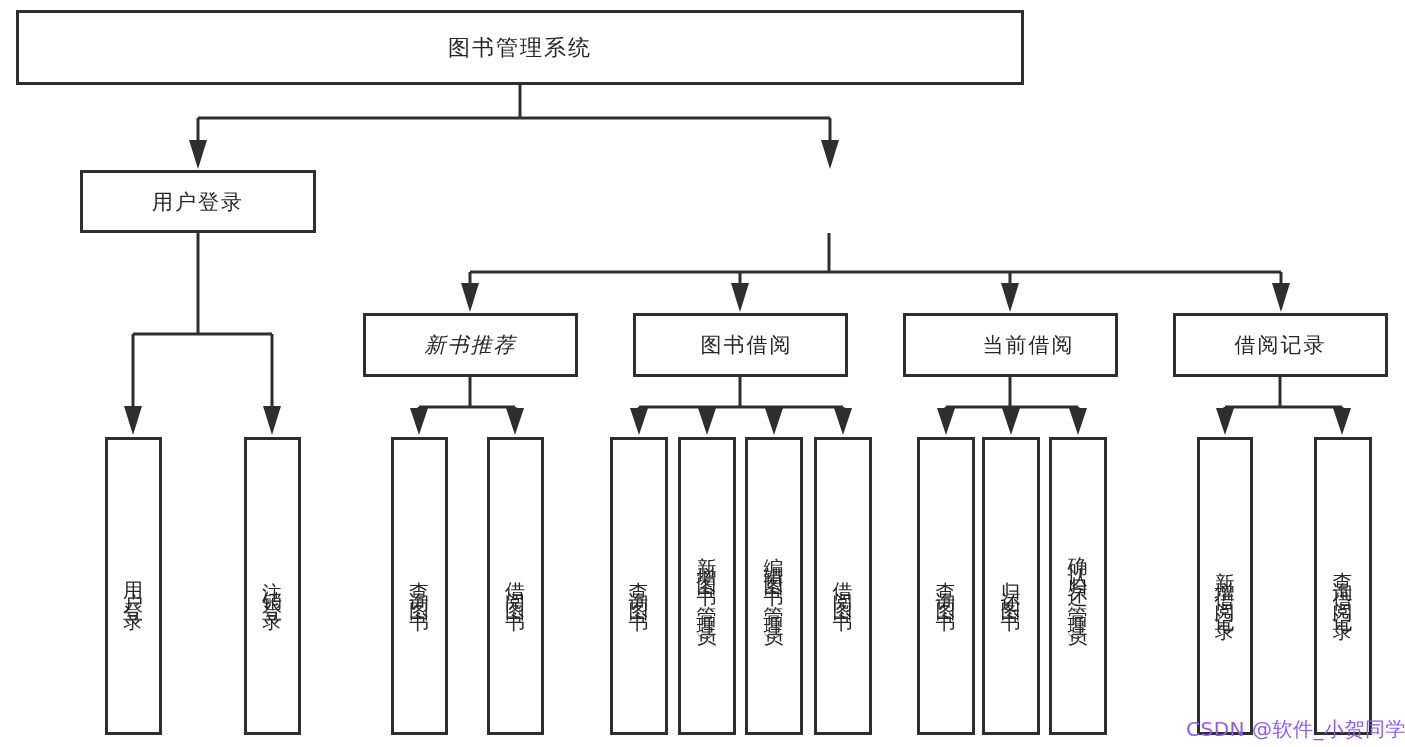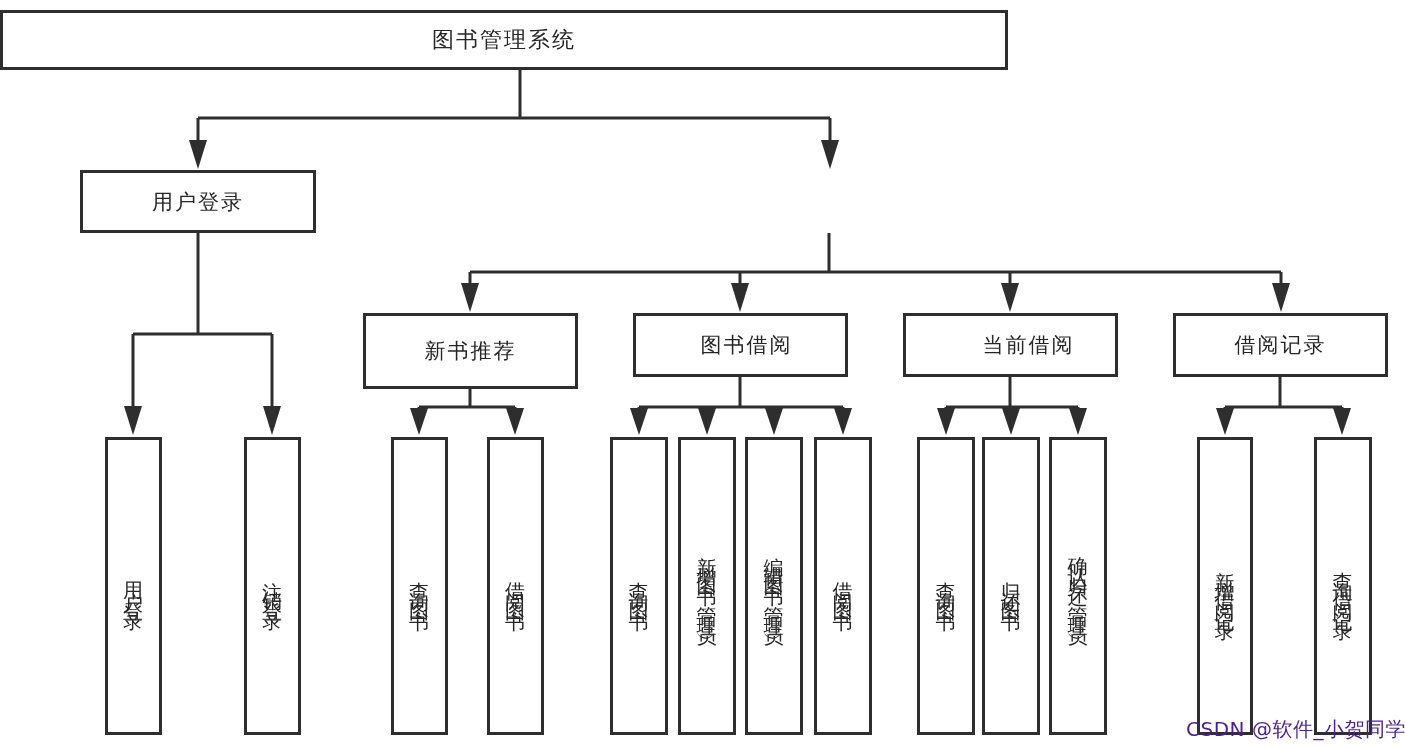--- a/index.html
+++ b/index.html
@@ -57,21 +57,21 @@
     line-height: 1;
     color: #262626;
     white-space: nowrap;
   }
   .watermark {
     position: absolute;
     left: 1186px;
     top: 716px;
     font-size: 20px;
     letter-spacing: 0.5px;
-    color: #4c1d95;
+    color: #8b5cf6;
     z-index: 5;
     white-space: nowrap;
   }
   svg path {
     stroke: #2e2e2e;
     stroke-width: 3;
     fill: none;
   }
   svg polygon {
     fill: #2e2e2e;
@@ -112,25 +112,25 @@
     <path d="M1010 377 V407 M946 407 H1078 M946 407 V412 M1011 407 V412 M1078 407 V412"></path>
     <polygon points="937,408 955,408 946,435"></polygon>
     <polygon points="1002,408 1020,408 1011,435"></polygon>
     <polygon points="1069,408 1087,408 1078,435"></polygon>
 
     <path d="M1280 377 V407 M1225 407 H1342 M1225 407 V412 M1342 407 V412"></path>
     <polygon points="1216,408 1234,408 1225,435"></polygon>
     <polygon points="1333,408 1351,408 1342,435"></polygon>
   </svg>
 
-  <div class="node root" style="left:0; top:10px; width:1008px; height:60px;">图书管理系统</div>
+  <div class="node root" style="left:16px; top:10px; width:1008px; height:75px;">图书管理系统</div>
 
   <div class="node" style="left:80px; top:170px; width:236px; height:63px;">用户登录</div>
 
-  <div class="node" style="left:363px; top:313px; width:215px; height:76px;">新书推荐</div>
+  <div class="node" style="left:363px; top:313px; width:215px; height:64px;font-style:italic;">新书推荐</div>
   <div class="node" style="left:633px; top:313px; width:215px; height:64px;padding-left:12px;">图书借阅</div>
   <div class="node" style="left:903px; top:313px; width:215px; height:64px;padding-left:36px;">当前借阅</div>
   <div class="node" style="left:1173px; top:313px; width:215px; height:64px;">借阅记录</div>
 
   <div class="vnode" style="left:105px; width:57px;">
     <span>用户登录</span>
   </div>
   <div class="vnode" style="left:244px; width:57px;">
     <span>注销登录</span>
   </div>

